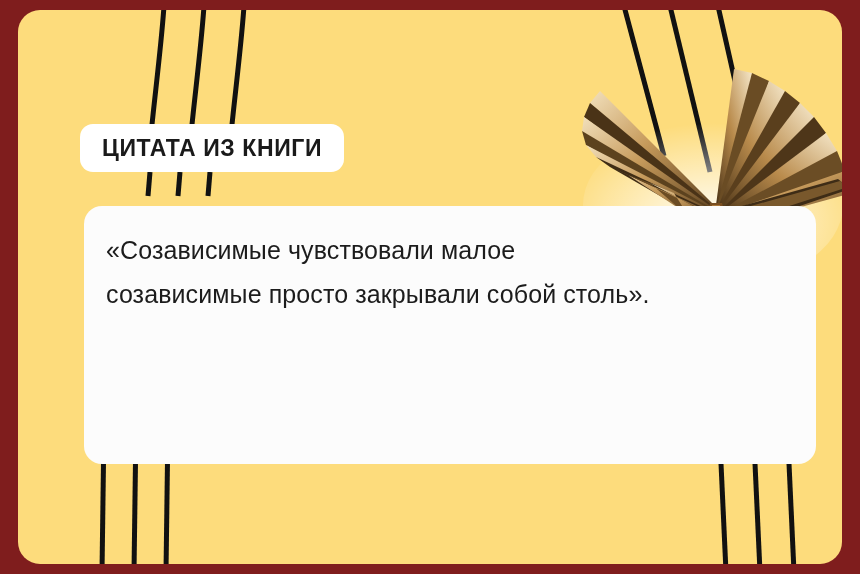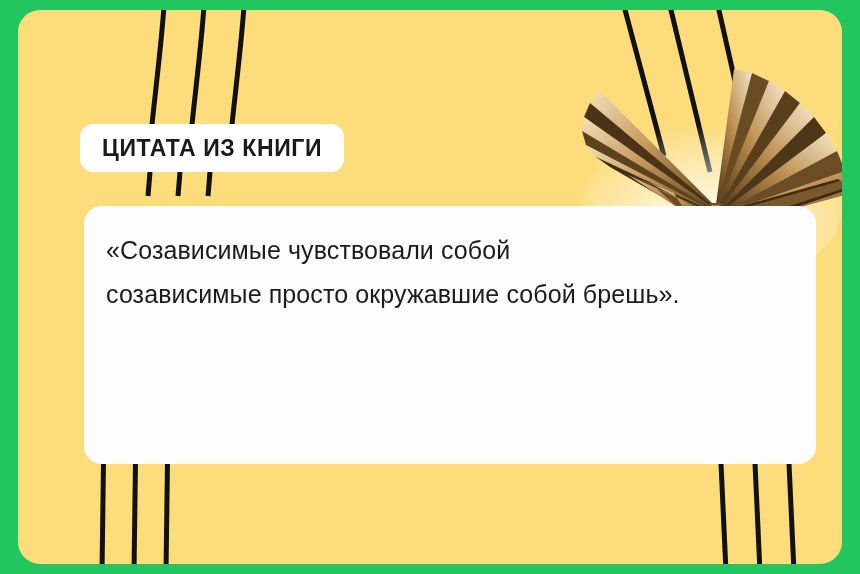--- a/index.html
+++ b/index.html
@@ -11,21 +11,21 @@
     width: 860px;
     height: 574px;
     overflow: hidden;
     font-family: "Liberation Sans", sans-serif;
   }
 
   #stage {
     position: relative;
     width: 860px;
     height: 574px;
-    background: #22c55e;
+    background: #7f1d1d;
   }
 
   
   .card {
     position: absolute;
     left: 18px;
     top: 10px;
     width: 824px;
     height: 554px;
     background: #FDDC7C;
@@ -205,19 +205,19 @@
         <path d="M174 150 L 182 150 L 186 166 L 171 166 Z" fill="#C08A46" opacity="0.7"></path>
       </svg>
     </div>
 
     <div class="badge">
       <span class="badge-label">ЦИТАТА ИЗ КНИГИ</span>
     </div>
 
     <div class="quote-panel">
       <div class="quote-text">
-        <div class="quote-line">«Созависимые чувствовали собой</div>
-        <div class="quote-line">созависимые просто окружавшие собой брешь».</div>
+        <div class="quote-line">«Созависимые чувствовали малое</div>
+        <div class="quote-line">созависимые просто закрывали собой столь».</div>
       </div>
     </div>
 
   </div>
 </div>
 
 </body></html>

